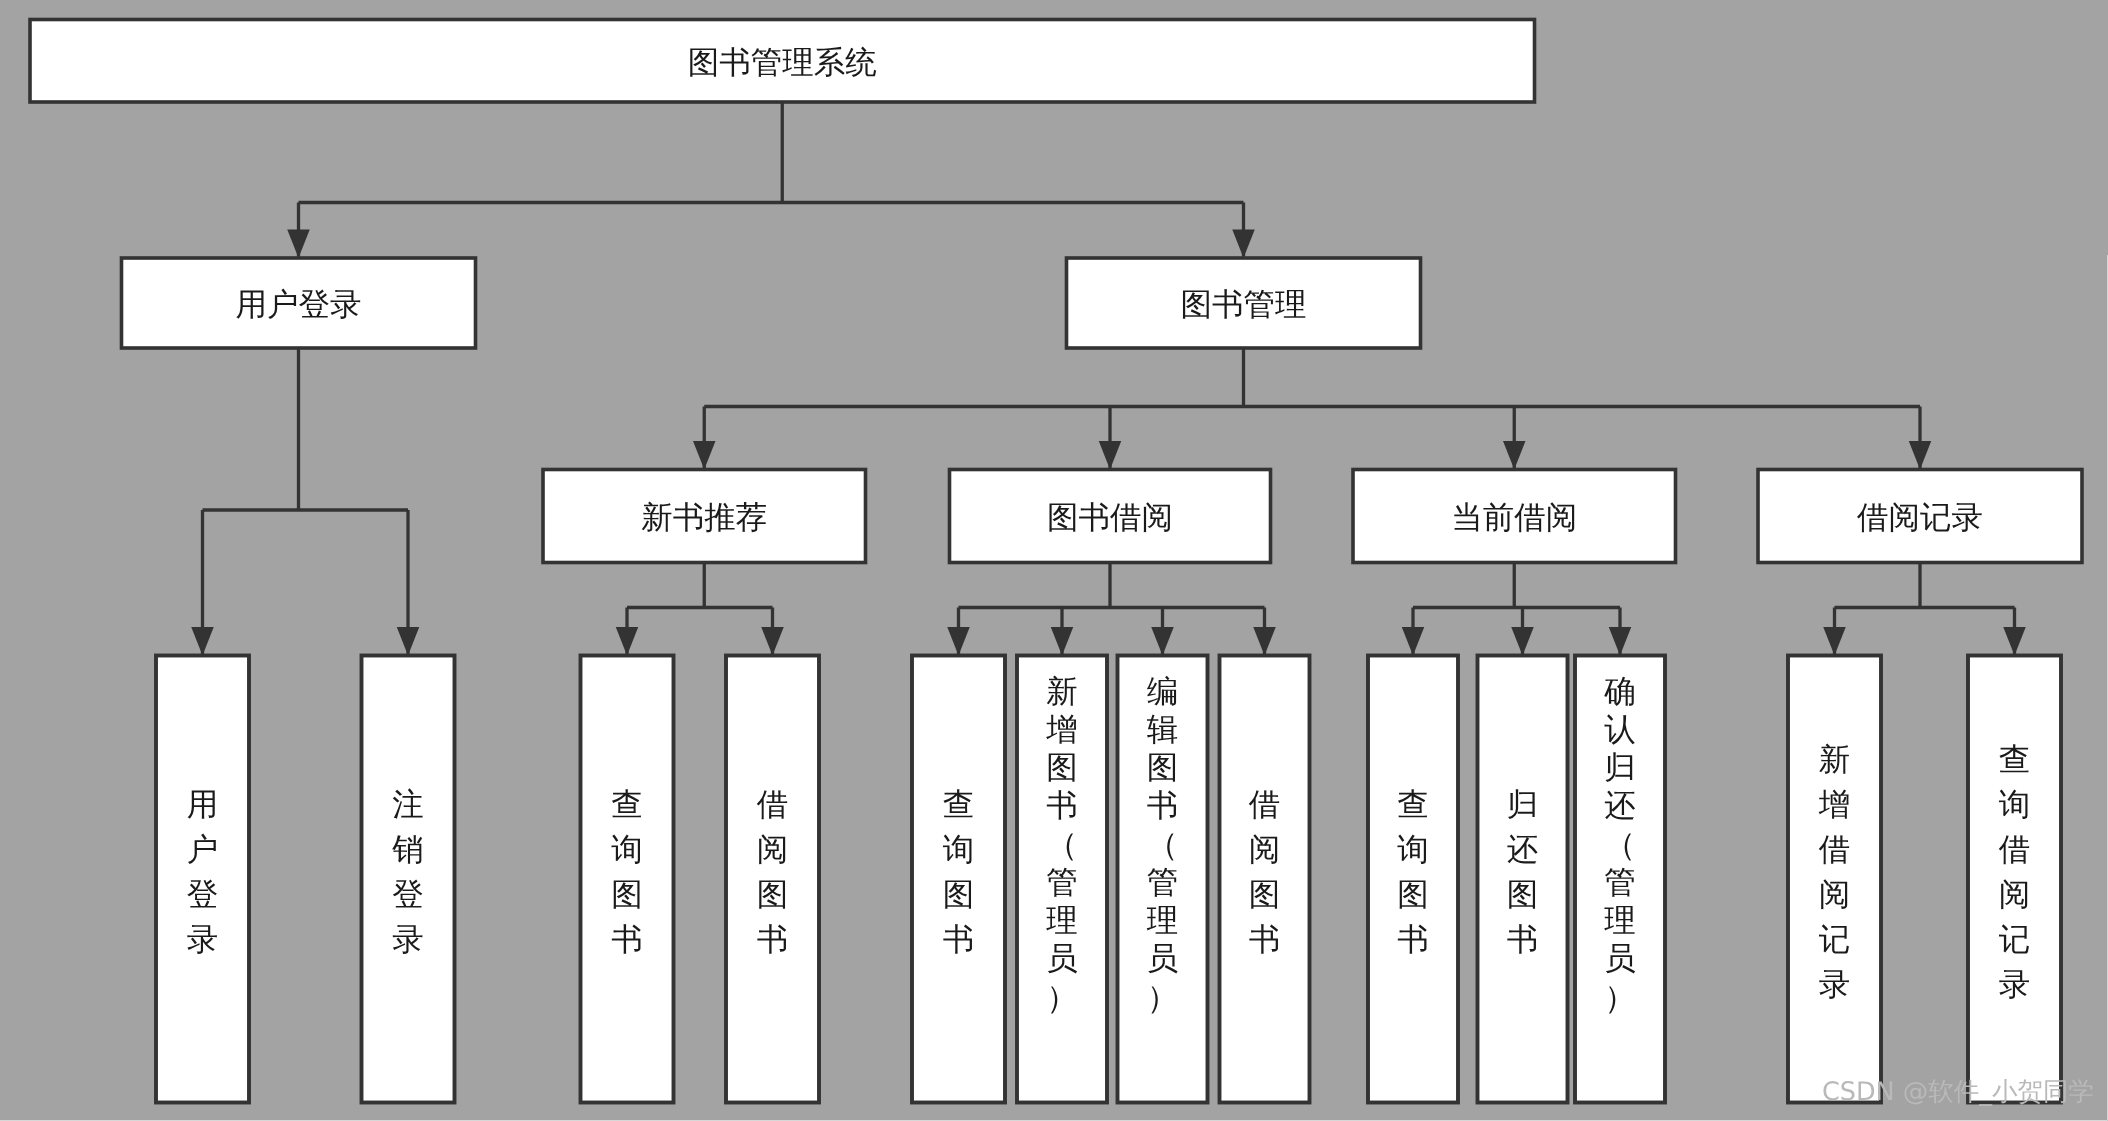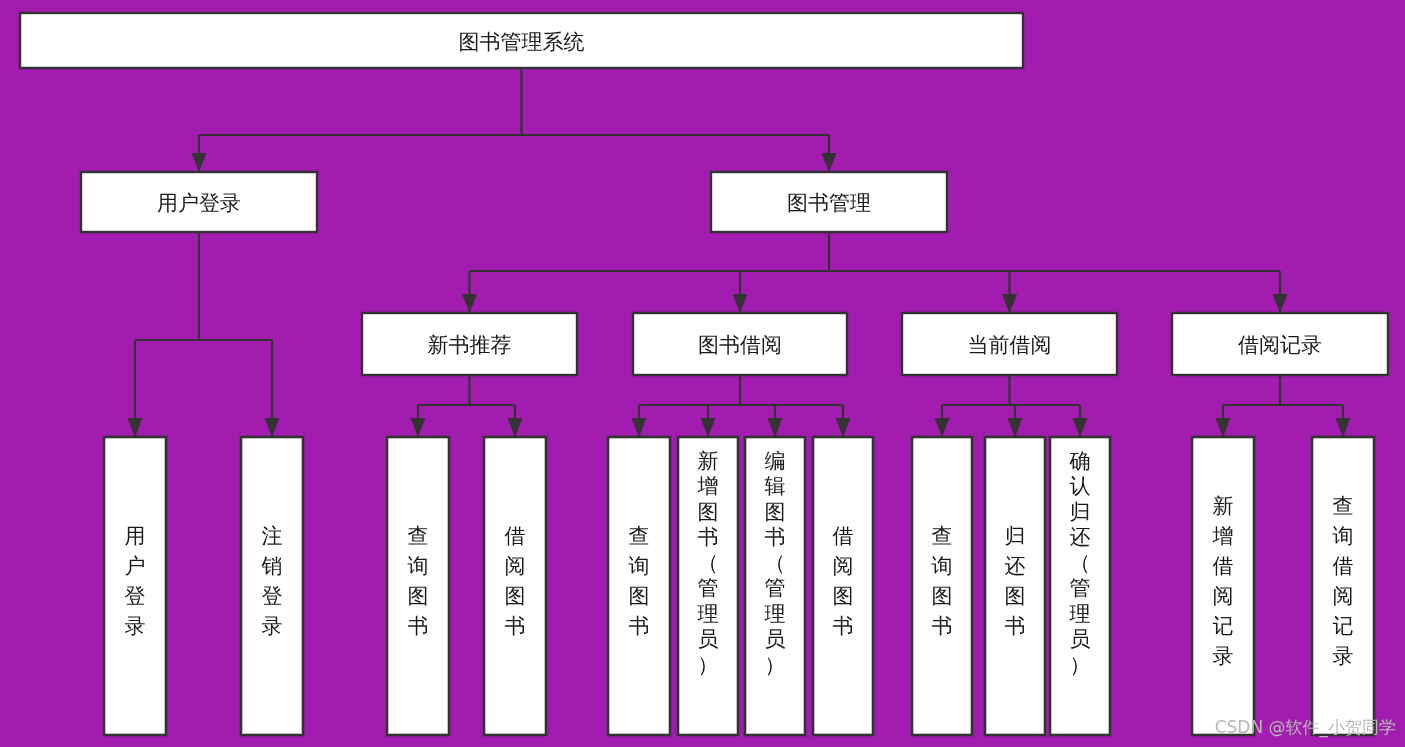--- a/index.html
+++ b/index.html
@@ -11,21 +11,21 @@
   body {
     width: 1405px;
     height: 747px;
     overflow: hidden;
     font-family: "DejaVu Sans", "Liberation Sans", sans-serif;
   }
   #diagram-root {
     position: relative;
     width: 1405px;
     height: 747px;
-    background: #a21caf;
+    background: #a3a3a3;
   }
   svg.diagram-canvas {
     position: absolute;
     top: 0;
     left: 0;
     width: 1405px;
     height: 747px;
     display: block;
   }
   .node-box {

